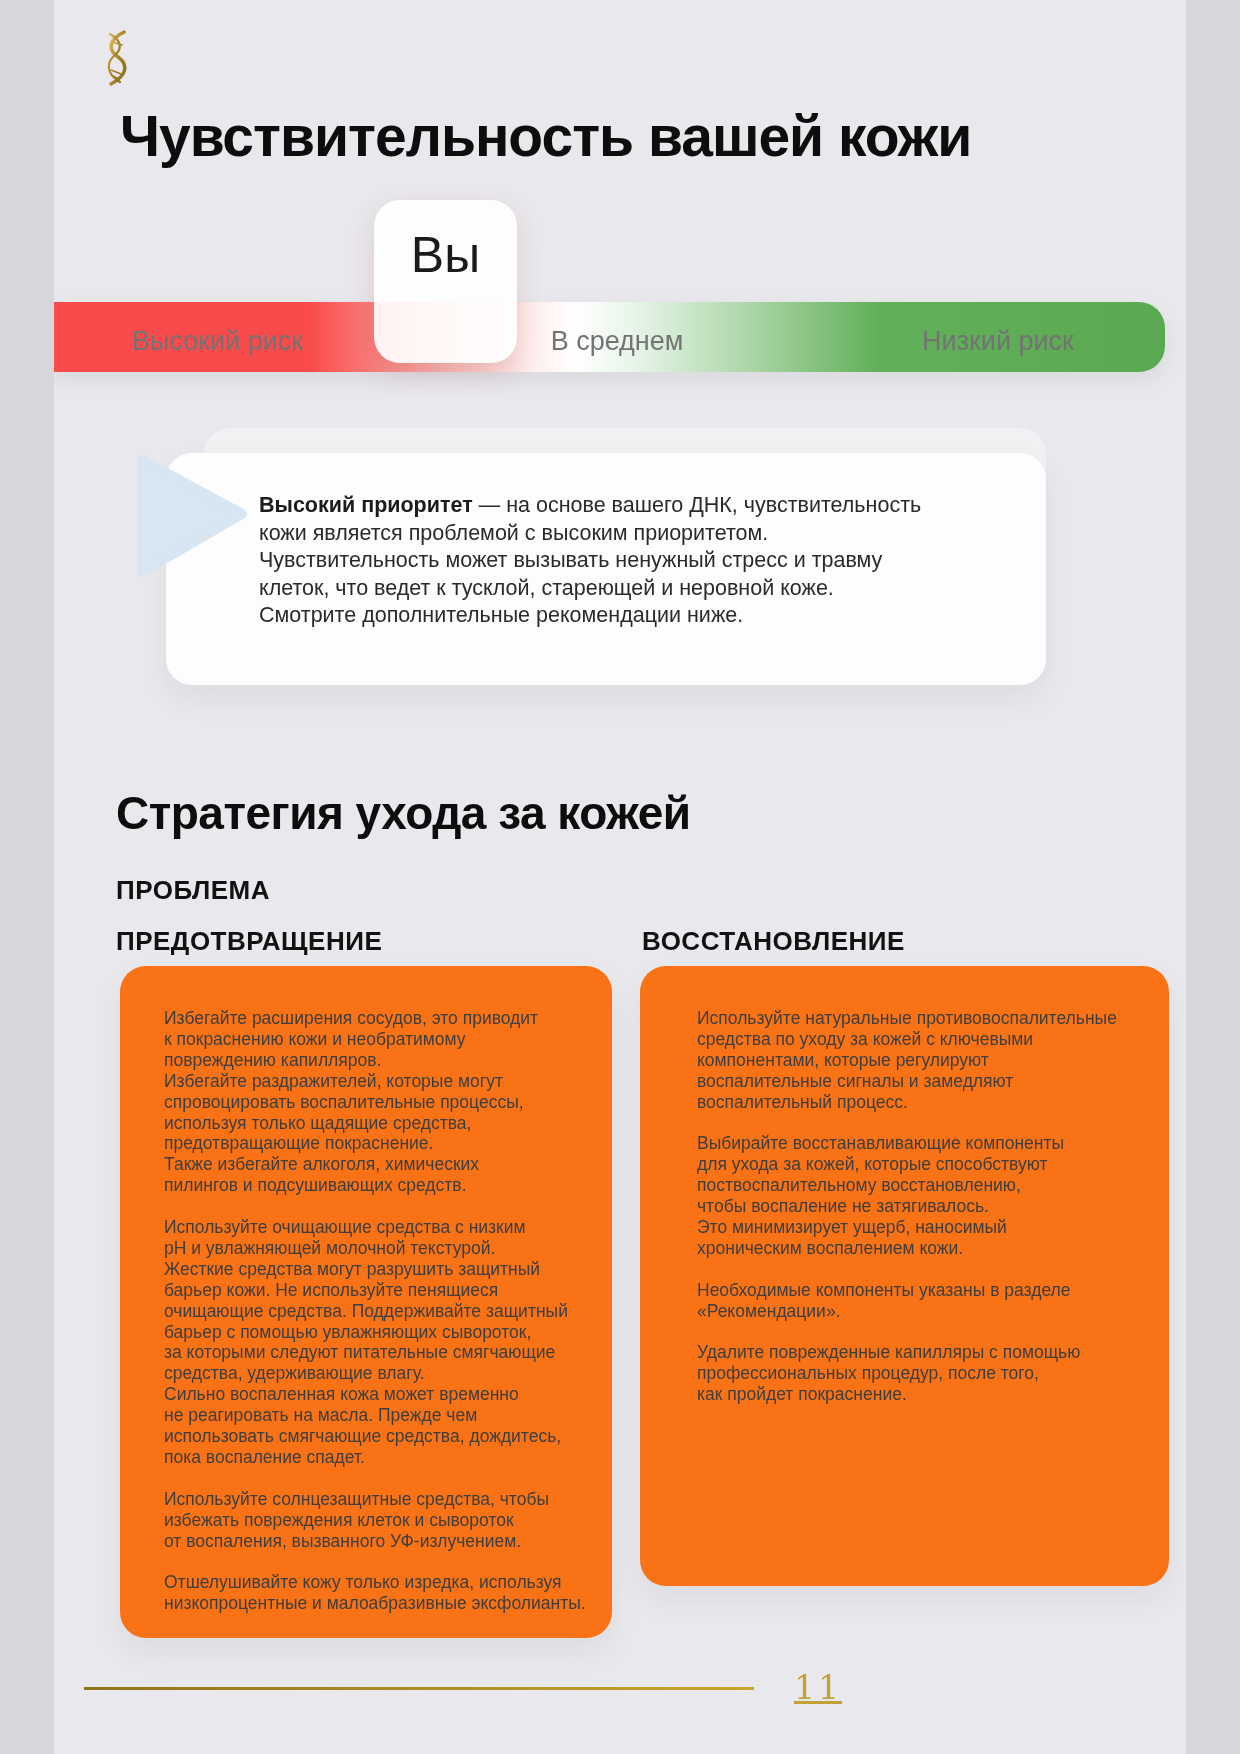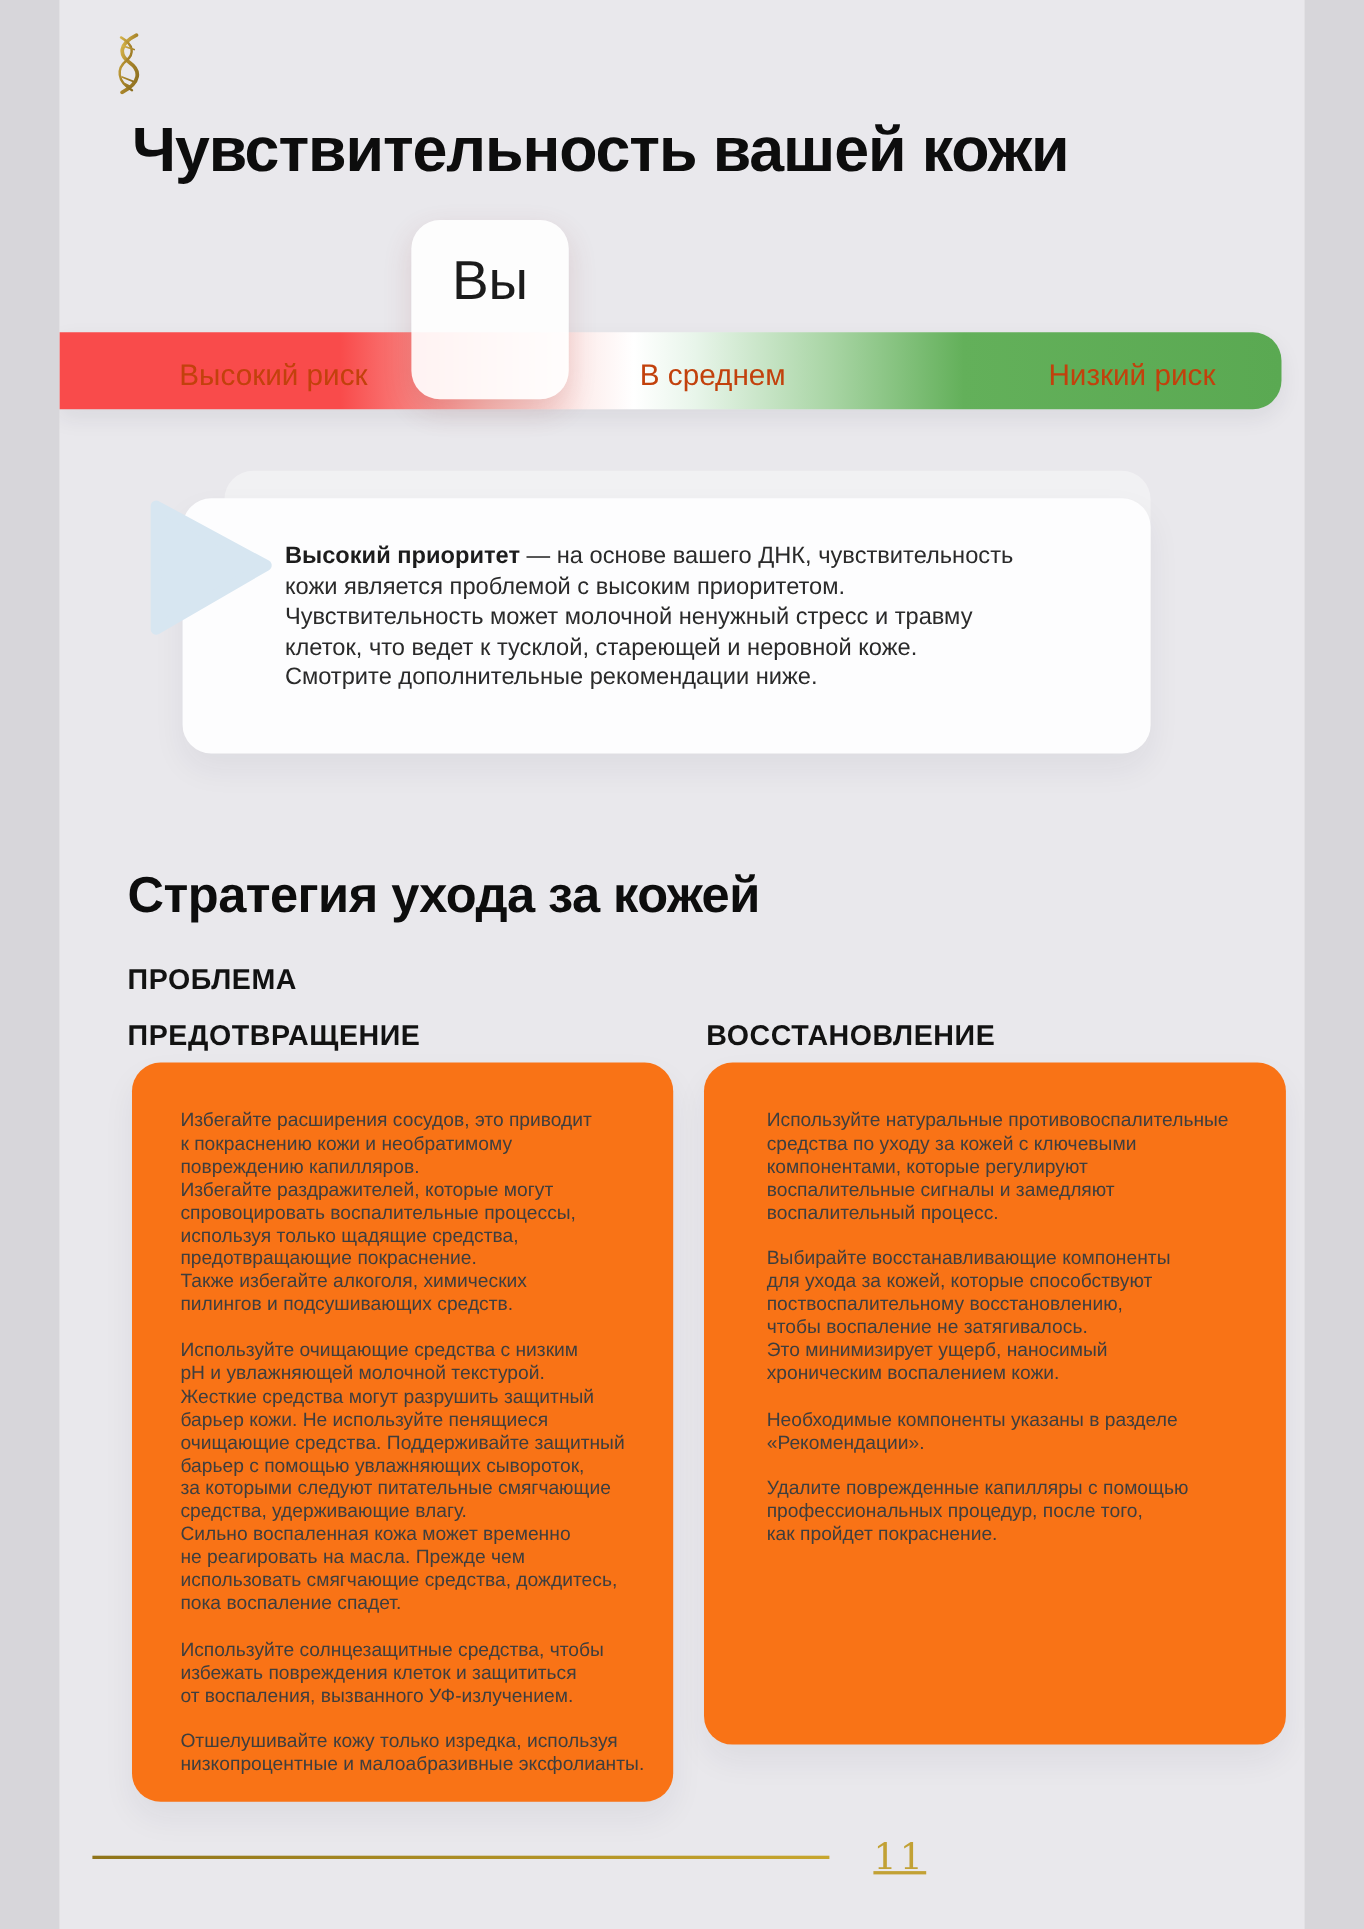--- a/index.html
+++ b/index.html
@@ -16,22 +16,22 @@
   
   .you-card{position:absolute;left:320px;top:200px;width:143px;height:163px;border-radius:26px;
       background:rgba(255,255,255,0.9);box-shadow:0 10px 26px rgba(150,60,60,0.16);z-index:3;}
   .you-card .you{display:block;text-align:center;margin-top:26px;font-size:50px;color:#1b1b1b;font-weight:400;}
 
   
   .bar{position:absolute;left:0;top:302px;width:1111px;height:70px;border-radius:0 26px 26px 0;z-index:2;
       background:linear-gradient(90deg,#f94b4b 0%,#f94b4b 23%,#f8b6b1 35%,#fdeeed 43%,#ffffff 47%,
       #e8f5ea 52%,#a9d5a5 63%,#63b05a 74%,#5aa952 100%);
       box-shadow:0 8px 20px rgba(40,40,60,0.08);}
-  .bar-label{position:absolute;top:324px;height:34px;line-height:34px;font-size:27px;color:#c2410c;
-      font-weight:500;z-index:2;margin-left:31px;}
+  .bar-label{position:absolute;top:324px;height:34px;line-height:34px;font-size:27px;color:#737373;
+      font-weight:500;z-index:2;}
   .bar-label.l1{left:78px;}
   .bar-label.l2{left:563px;transform:translateX(-50%);}
   .bar-label.l3{left:944px;transform:translateX(-50%);}
 
   
   .ghost-card{position:absolute;left:150px;top:428px;width:842px;height:120px;border-radius:26px;
       background:rgba(255,255,255,0.38);z-index:0;}
   .callout-card{position:absolute;left:112px;top:453px;width:880px;height:232px;border-radius:26px;
       background:#fdfdfe;box-shadow:0 14px 30px rgba(40,40,70,0.06);z-index:1;}
   .callout-arrow{position:absolute;left:80px;top:452px;width:116px;height:128px;z-index:2;}
@@ -93,21 +93,21 @@
     <span class="you">Вы</span>
   </div>
 
   <div class="ghost-card"></div>
   <div class="callout-card"></div>
   <svg class="callout-arrow" viewBox="0 0 116 128" aria-hidden="true">
     <path d="M8 8 L108 62 L8 120 Z" fill="#d7e6f1" stroke="#d7e6f1" stroke-width="10" stroke-linejoin="round"></path>
   </svg>
   <div class="callout-text"><b>Высокий приоритет</b><span> — на основе вашего ДНК, чувствительность
 кожи является проблемой с высоким приоритетом.
-Чувствительность может молочной ненужный стресс и травму
+Чувствительность может вызывать ненужный стресс и травму
 клеток, что ведет к тусклой, стареющей и неровной коже.
 Смотрите дополнительные рекомендации ниже.</span></div>
 
   <div class="h2">Стратегия ухода за кожей</div>
 
   <div class="row-problem">
     <span class="lbl">ПРОБЛЕМА</span>
   </div>
 
   <div class="col-head-left lbl">ПРЕДОТВРАЩЕНИЕ</div>
@@ -130,21 +130,21 @@
 барьер кожи. Не используйте пенящиеся
 очищающие средства. Поддерживайте защитный
 барьер с помощью увлажняющих сывороток,
 за которыми следуют питательные смягчающие
 средства, удерживающие влагу.
 Сильно воспаленная кожа может временно
 не реагировать на масла. Прежде чем
 использовать смягчающие средства, дождитесь,
 пока воспаление спадет.</p>
       <p>Используйте солнцезащитные средства, чтобы
-избежать повреждения клеток и защититься
+избежать повреждения клеток и сывороток
 от воспаления, вызванного УФ-излучением.</p>
       <p>Отшелушивайте кожу только изредка, используя
 низкопроцентные и малоабразивные эксфолианты.</p>
     </div>
   </div>
 
   <div class="body-card card-right">
     <div class="card-text card-text-right">
       <p>Используйте натуральные противовоспалительные
 средства по уходу за кожей с ключевыми

